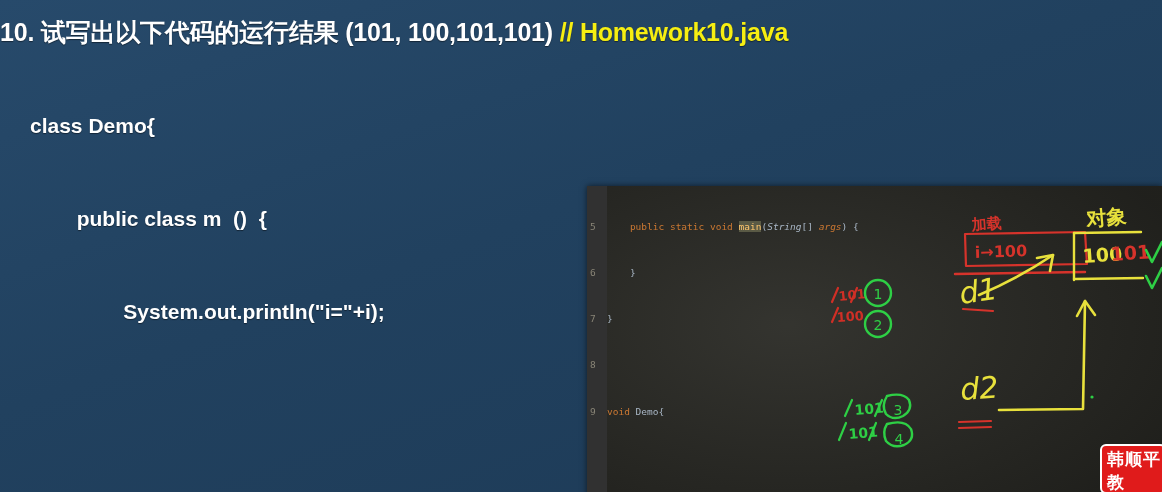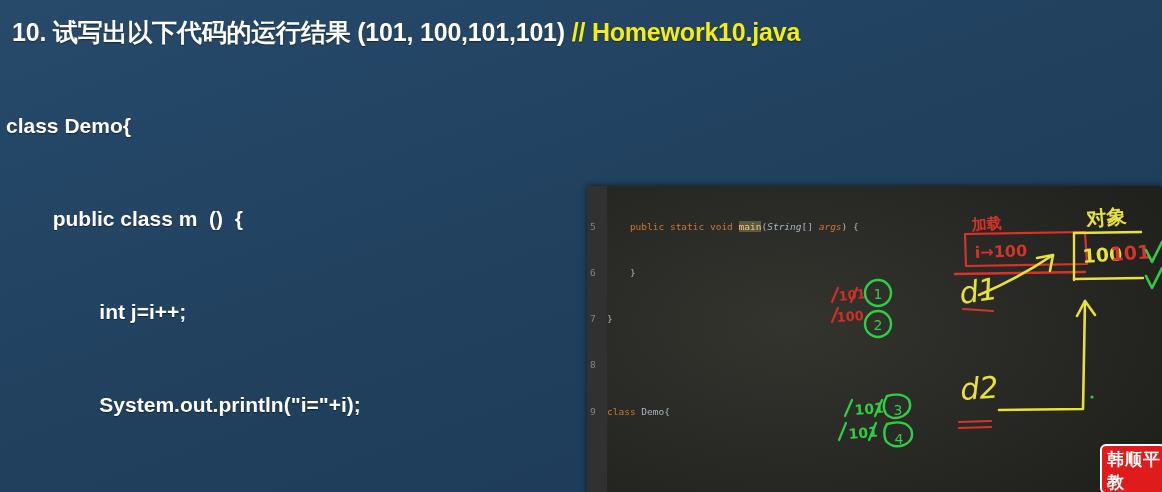--- a/index.html
+++ b/index.html
@@ -16,21 +16,21 @@
   #root {
     position: relative;
     width: 1162px;
     height: 492px;
     background: linear-gradient(160deg, #274a6b 0%, #21415f 45%, #1d3a56 100%);
     overflow: hidden;
   }
   
   .slide-title {
     position: absolute;
-    left: 12px;
+    left: 0;
     top: 16px;
     font-size: 25px;
     font-weight: bold;
     white-space: nowrap;
     letter-spacing: -0.2px;
     color: #ffffff;
     text-shadow: 0 1px 1px rgba(0,0,0,0.45);
   }
   .slide-title .hw {
     color: #f6ee12;
@@ -41,21 +41,21 @@
     left: 6px;
     top: 48px;
     font-family: "Liberation Sans", sans-serif;
     font-size: 21px;
     font-weight: bold;
     color: #ffffff;
     line-height: 31px;
     white-space: pre;
     text-shadow: 0 1px 1px rgba(0,0,0,0.45);
   }
-  .slide-code .ln { display: block; height: 31px; }
+  .slide-code .ln { display: block; height: 31px; margin-left: 24px; }
 
   
   .ide-panel {
     position: absolute;
     left: 587px;
     top: 186px;
     width: 575px;
     height: 348px;
     background: #2b2b26;
     overflow: hidden;
@@ -133,42 +133,41 @@
 
 <div id="root">
 
   <div class="slide-title">
     <span>10. 试写出以下代码的运行结果 (101, 100,101,101)  </span><span class="hw">// Homework10.java</span>
   </div>
 
   <div class="slide-code">
     <span class="ln">class Demo{</span>
     <span class="ln">        public class m  ()  {</span>
-    <span class="ln">                int j=i++;</span>
     <span class="ln">                System.out.println("i="+i);</span>
     
     
     
     
     
     
     
     
     
     
   </div>
 
   <div class="ide-panel">
     <div class="ide-gutter"></div>
     <div class="ide-code">
       <span class="row"><span class="gut">5</span><span class="txt">    <span class="kw">public static void </span><span class="fnhl">main</span>(<span class="cls">String</span>[] <span class="kwi">args</span>) {</span></span>
       <span class="row"><span class="gut">6</span><span class="txt">    }</span></span>
       <span class="row"><span class="gut">7</span><span class="txt">}</span></span>
       <span class="row"><span class="gut">8</span><span class="txt"></span></span>
-      <span class="row"><span class="gut">9</span><span class="txt"><span class="kw">class </span><span class="pln">Demo</span>{</span></span>
+      <span class="row"><span class="gut">9</span><span class="txt"><span class="kw">void </span><span class="pln">Demo</span>{</span></span>
       
       
       
       
       
       
       
       
       
       

